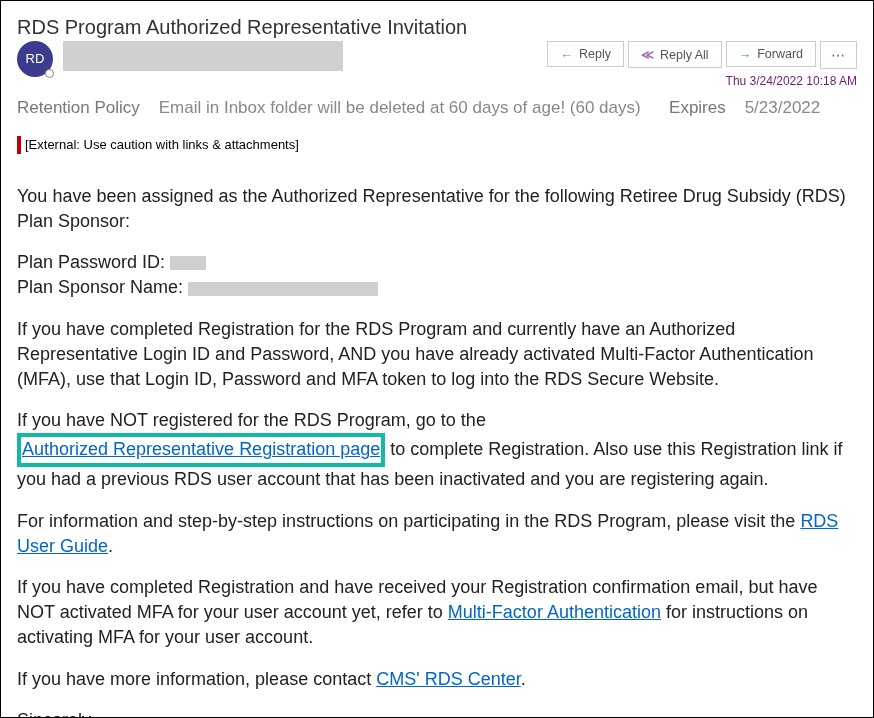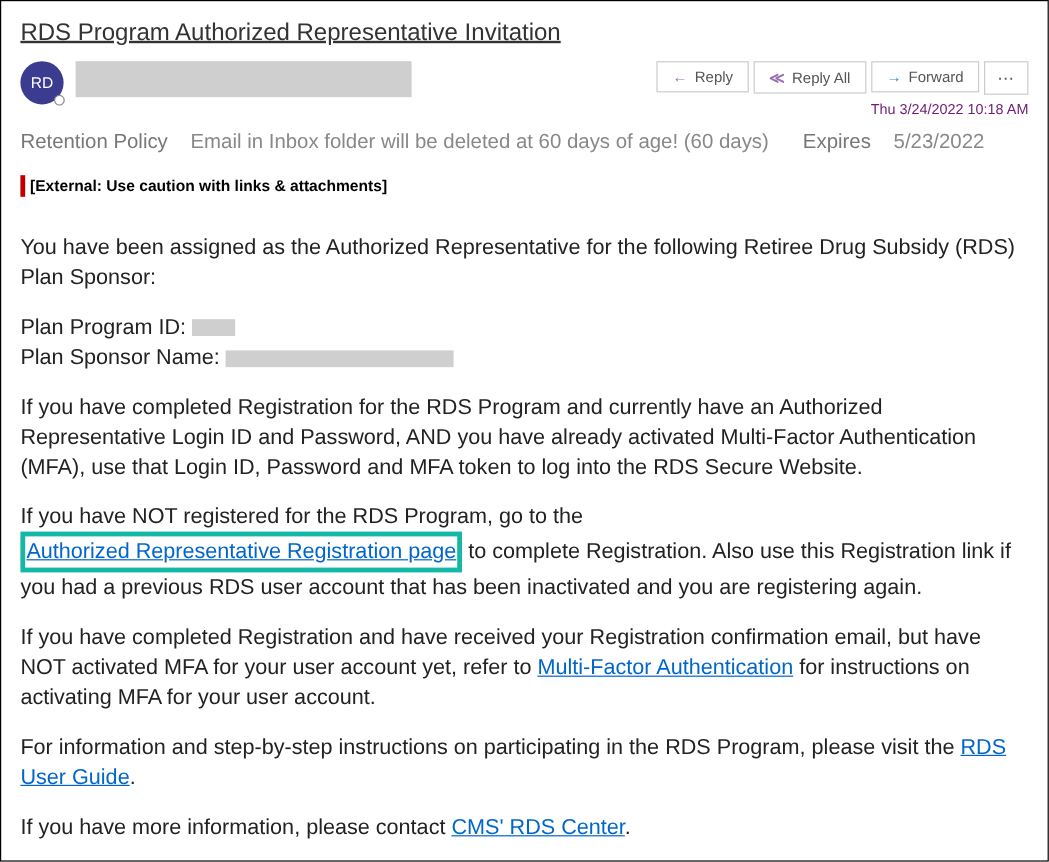--- a/index.html
+++ b/index.html
@@ -15,22 +15,20 @@
       width: 874px;
       height: 718px;
       border: 1px solid #000;
       padding: 12px 16px;
       line-height: 1.4;
     }
     .subject {
       font-size: 20px;
       font-weight: 400;
       color: #333;
-      margin-bottom: 10px;
-      text-decoration: underline;
     }
     .header-row {
       display: flex;
       align-items: flex-start;
       margin-bottom: 4px;
     }
     .avatar {
       width: 36px;
       height: 36px;
       border-radius: 50%;
@@ -116,21 +114,21 @@
       margin-top: 6px;
     }
     .meta-line .label {
       color: #777;
     }
     .external-banner {
       border-left: 4px solid #c00000;
       padding-left: 4px;
       margin-top: 16px;
       margin-bottom: 30px;
-      font-weight: bold;
+      font-weight: normal;
       font-size: 13px;
       color: #000;
     }
     .body-content p {
       margin-bottom: 16px;
       font-size: 18px;
       color: #222;
     }
     .body-content p.tight {
       margin-bottom: 0;
@@ -199,44 +197,44 @@
   &nbsp;&nbsp;
   <span>5/23/2022</span>
 </div>
 
 <div class="external-banner">[External: Use caution with links &amp; attachments]</div>
 
 <div class="body-content">
   <p>You have been assigned as the Authorized Representative for the following Retiree Drug Subsidy (RDS) Plan Sponsor:</p>
 
   <p class="tight">
-    <span>Plan Program ID: </span>
+    <span>Plan Password ID: </span>
     <span class="redacted sponsor-id-redact"></span>
   </p>
   <p>
     <span>Plan Sponsor Name: </span>
     <span class="redacted sponsor-name-redact"></span>
   </p>
 
 
   <p>If you have completed Registration for the RDS Program and currently have an Authorized Representative Login ID and Password, AND you have already activated Multi-Factor Authentication (MFA), use that Login ID, Password and MFA token to log into the RDS Secure Website.</p>
 
   <p>
     <span>If you have NOT registered for the RDS Program, go to the </span><span class="highlight-box"><a class="link">Authorized Representative Registration page</a></span><span> to complete Registration. Also use this Registration link if you had a previous RDS user account that has been inactivated and you are registering again.</span>
   </p>
 
   <p>
+    <span>For information and step-by-step instructions on participating in the RDS Program, please visit the </span><a class="link">RDS User Guide</a><span>.</span>
+  </p>
+
+  <p>
     <span>If you have completed Registration and have received your Registration confirmation email, but have NOT activated MFA for your user account yet, refer to </span><a class="link">Multi-Factor Authentication</a><span> for instructions on activating MFA for your user account.</span>
   </p>
 
   <p>
-    <span>For information and step-by-step instructions on participating in the RDS Program, please visit the </span><a class="link">RDS User Guide</a><span>.</span>
-  </p>
-
-  <p>
     <span>If you have more information, please contact </span><a class="link">CMS' RDS Center</a><span>.</span>
   </p>
 
   <p>Sincerely,</p>
 
   <p>CMS' RDS Center</p>
 
 </div>
 
 </body></html>

